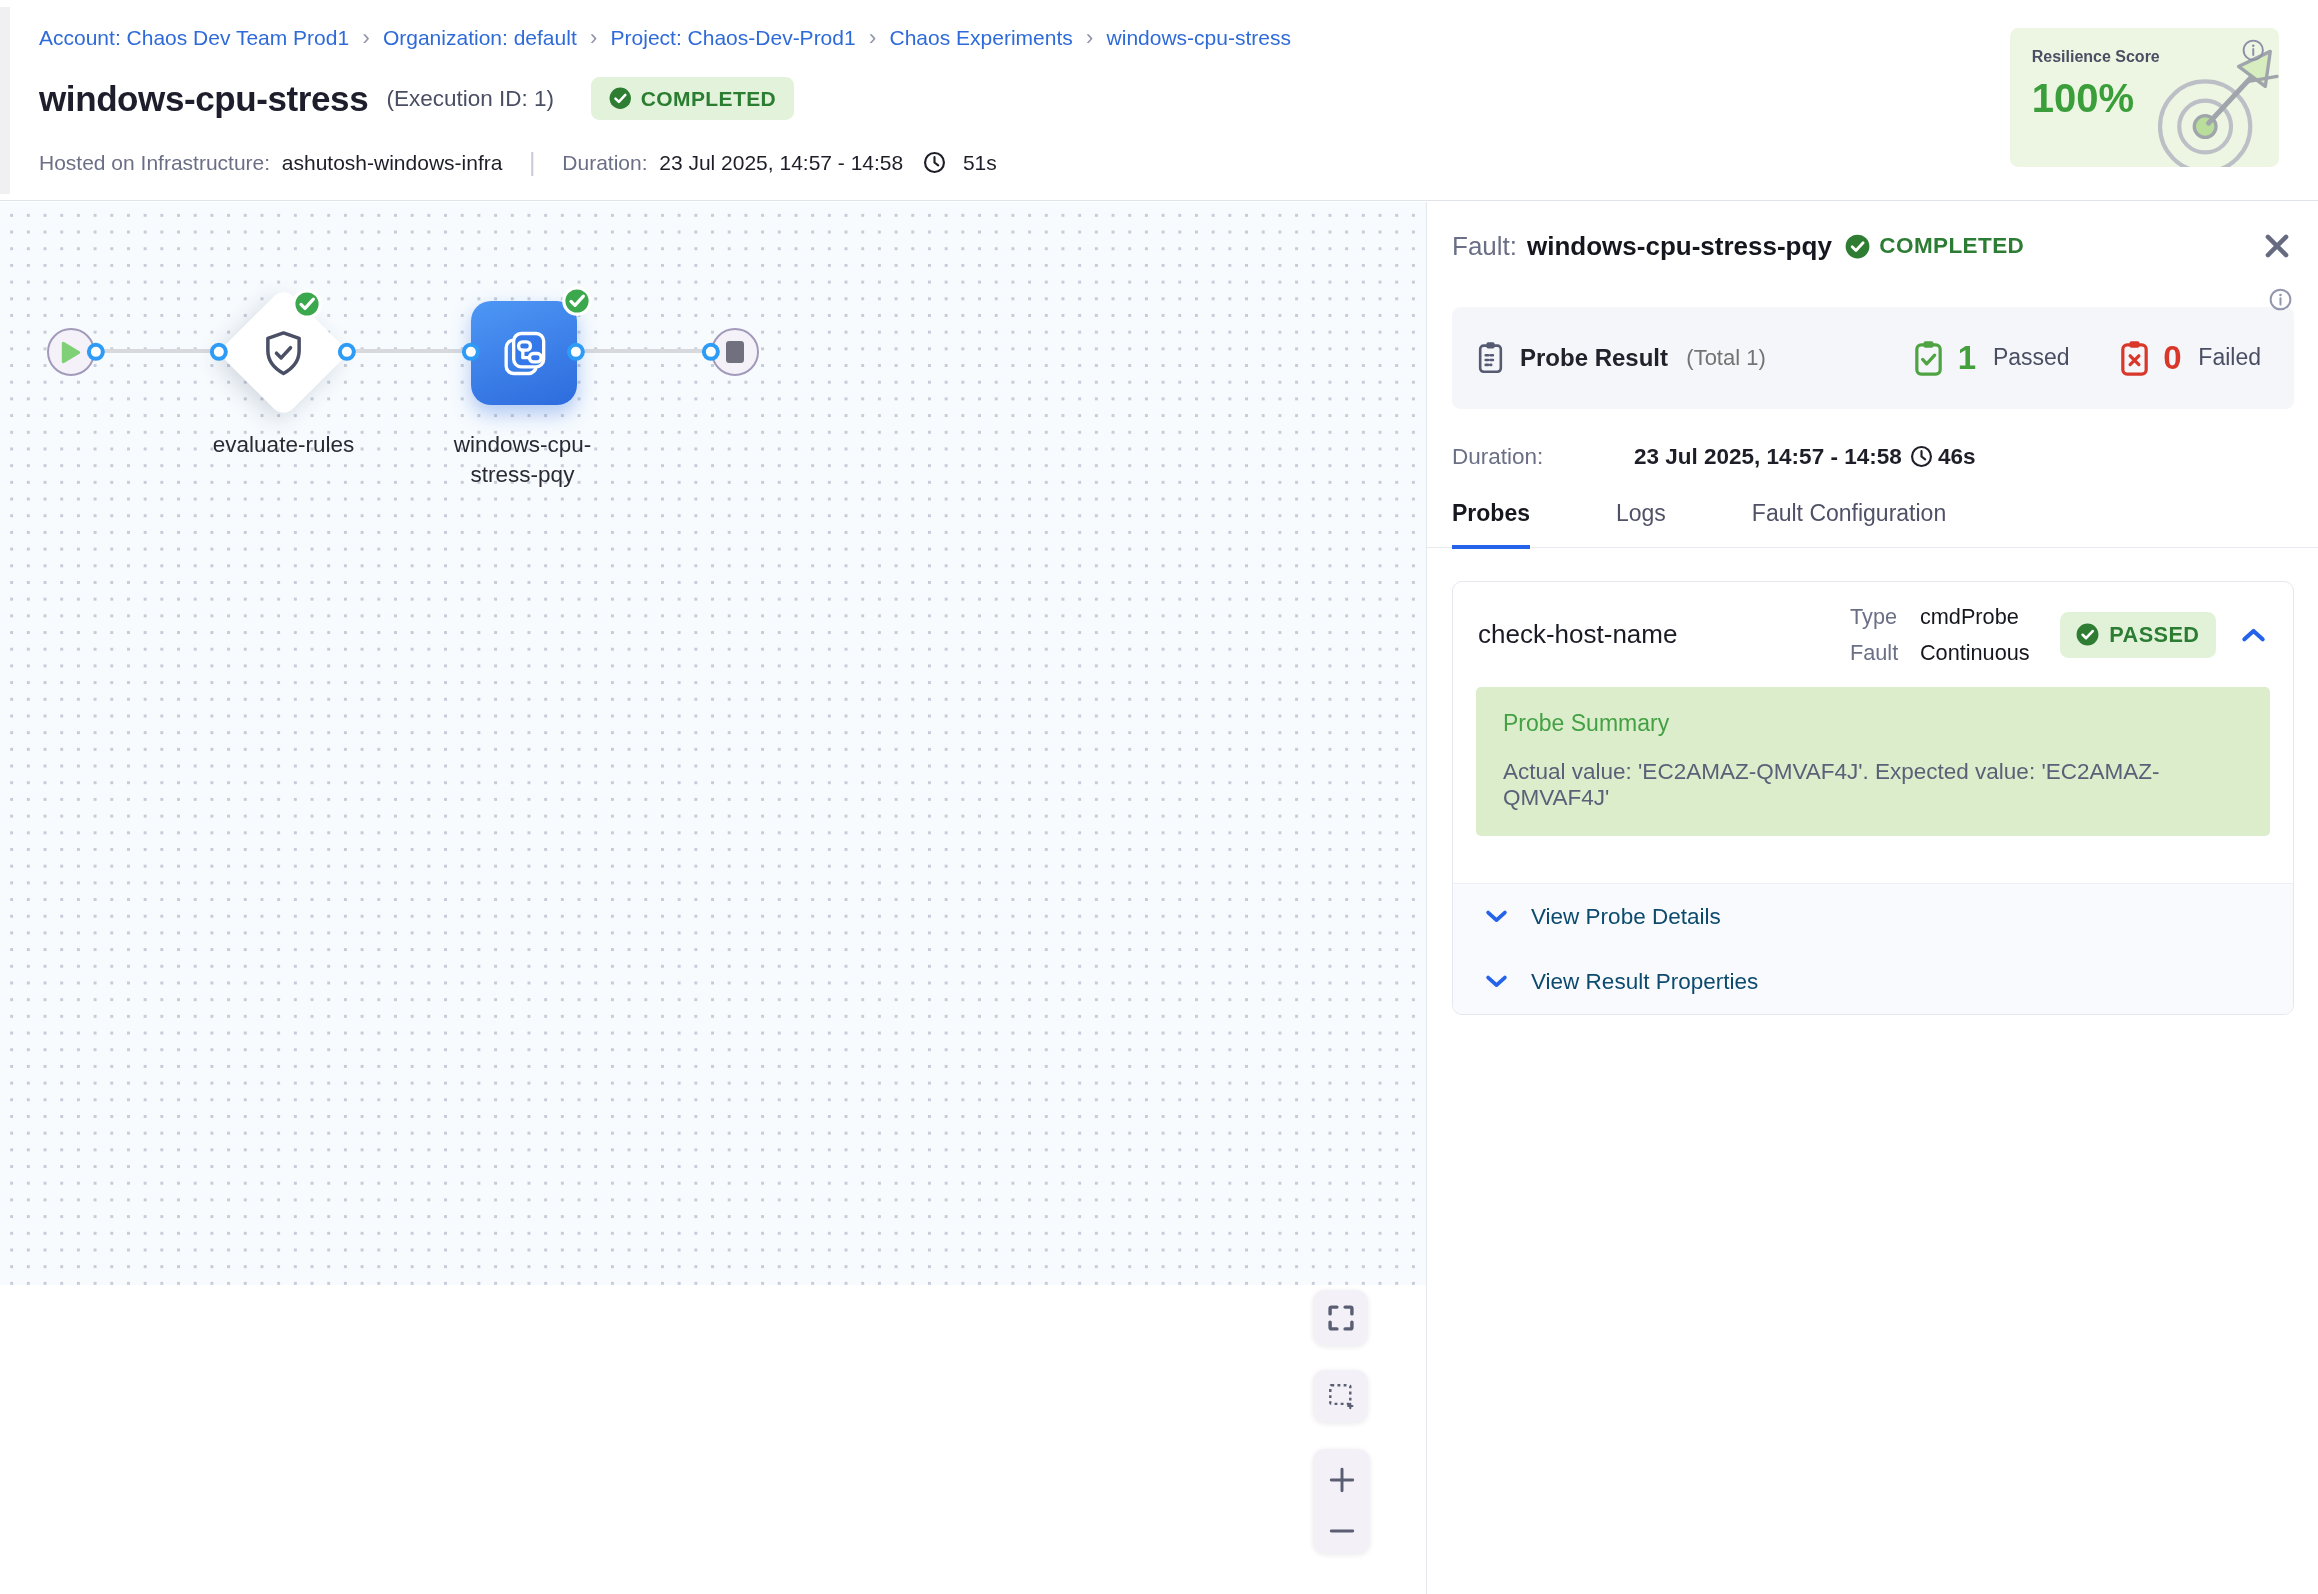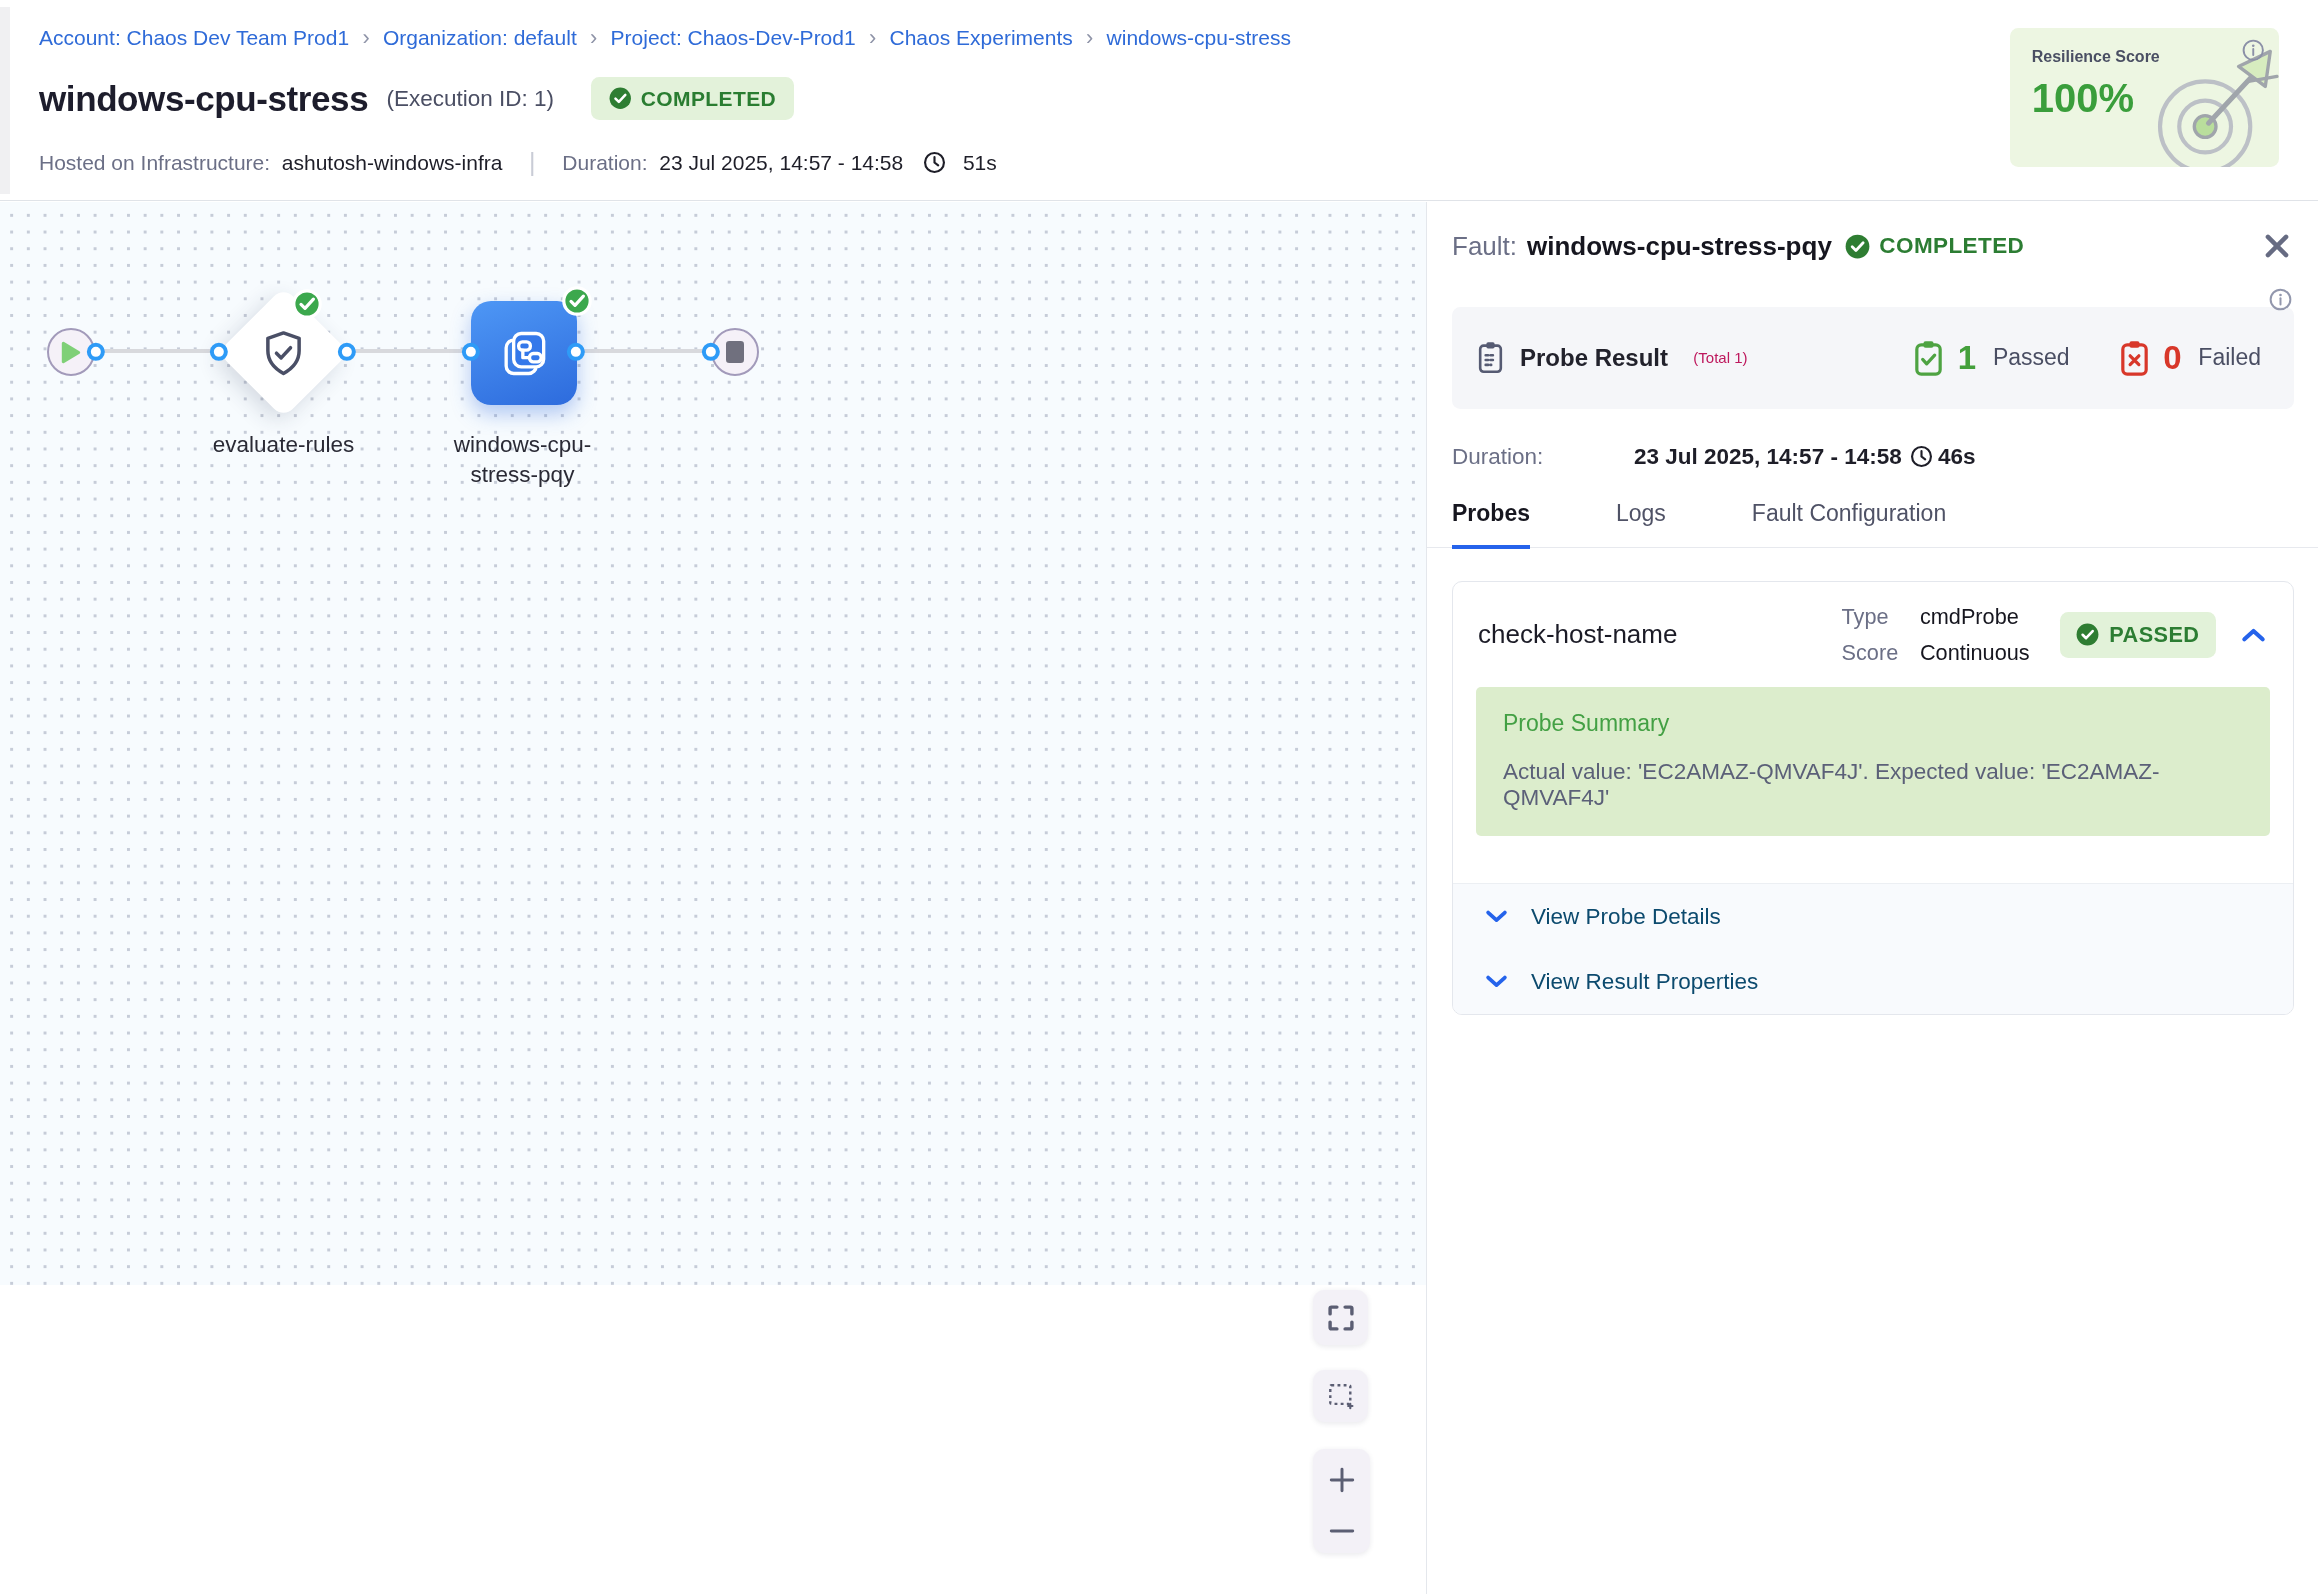--- a/index.html
+++ b/index.html
@@ -52,21 +52,21 @@
   .fault-head { margin-top:27px; display:flex; align-items:center; }
   .fault-label { font-size:26px; color:#6b6f86; margin-right:10px; }
   .fault-name { font-size:26px; font-weight:700; color:#16161f; margin-right:13.3px; }
   .fault-status { display:flex; align-items:center; gap:9.2px; }
   .fault-status .txt { font-size:22.5px; font-weight:700; color:#2c7d33; letter-spacing:0.4px; }
   .close-btn { margin-left:auto; cursor:pointer; display:flex; padding:3.3px; }
 
   .probe-strip { position:relative; margin-top:43px; height:102px; background:#f5f6f9; border-radius:8.3px; display:flex; align-items:center; padding:0 33px 0 21.7px; }
   .strip-title { display:flex; align-items:center; gap:13.3px; }
   .strip-title .name { font-size:24px; font-weight:700; color:#22222c; }
-  .strip-title .total { font-size:15px; color:#be185d; margin-left:12px; }
+  .strip-title .total { font-size:22px; color:#737373; margin-left:5px; }
   .strip-right { margin-left:auto; display:flex; align-items:center; gap:47px; }
   .count-group { display:flex; align-items:center; gap:11.7px; }
   .count-num { font-size:33px; font-weight:700; }
   .count-num.green { color:#44a03c; }
   .count-num.red { color:#d8372a; }
   .count-lbl { font-size:23px; color:#4a4e63; margin-left:5px; }
   .strip-info { position:absolute; top:-18.3px; right:1.7px; cursor:pointer; }
 
   .dur-row { margin-top:35px; display:flex; align-items:center; font-size:22.5px; }
   .dur-row .lbl { width:182px; }
@@ -314,21 +314,21 @@
       <span class="tab">Logs</span>
       <span class="tab">Fault Configuration</span>
     </div>
 
     <div class="probe-card">
       <div class="probe-head">
         <span class="probe-name">check-host-name</span>
         <span class="meta">
           <span class="k">Type</span>
             <span class="v">cmdProbe</span>
-          <span class="k">Score</span>
+          <span class="k">Fault</span>
             <span class="v">Continuous</span>
         </span>
         <span class="passed-badge">
           <svg width="23" height="23" viewBox="0 0 40 40">
               <circle cx="20" cy="20" r="19" fill="#2e7d32"></circle>
               <path d="M11.5 20.5 l6 6 l11.5 -12.5" stroke="#fff" stroke-width="4.5" fill="none" stroke-linecap="round" stroke-linejoin="round"></path>
             </svg>
           <span class="txt">PASSED</span>
         </span>
         <span class="collapse-btn">

